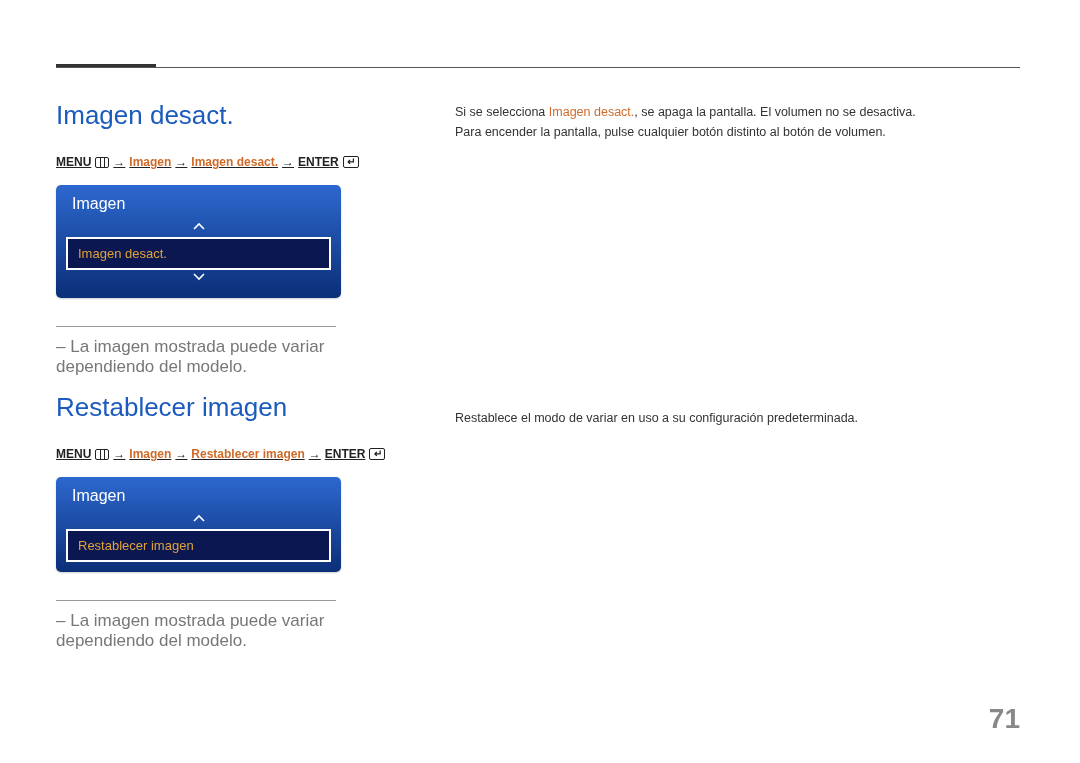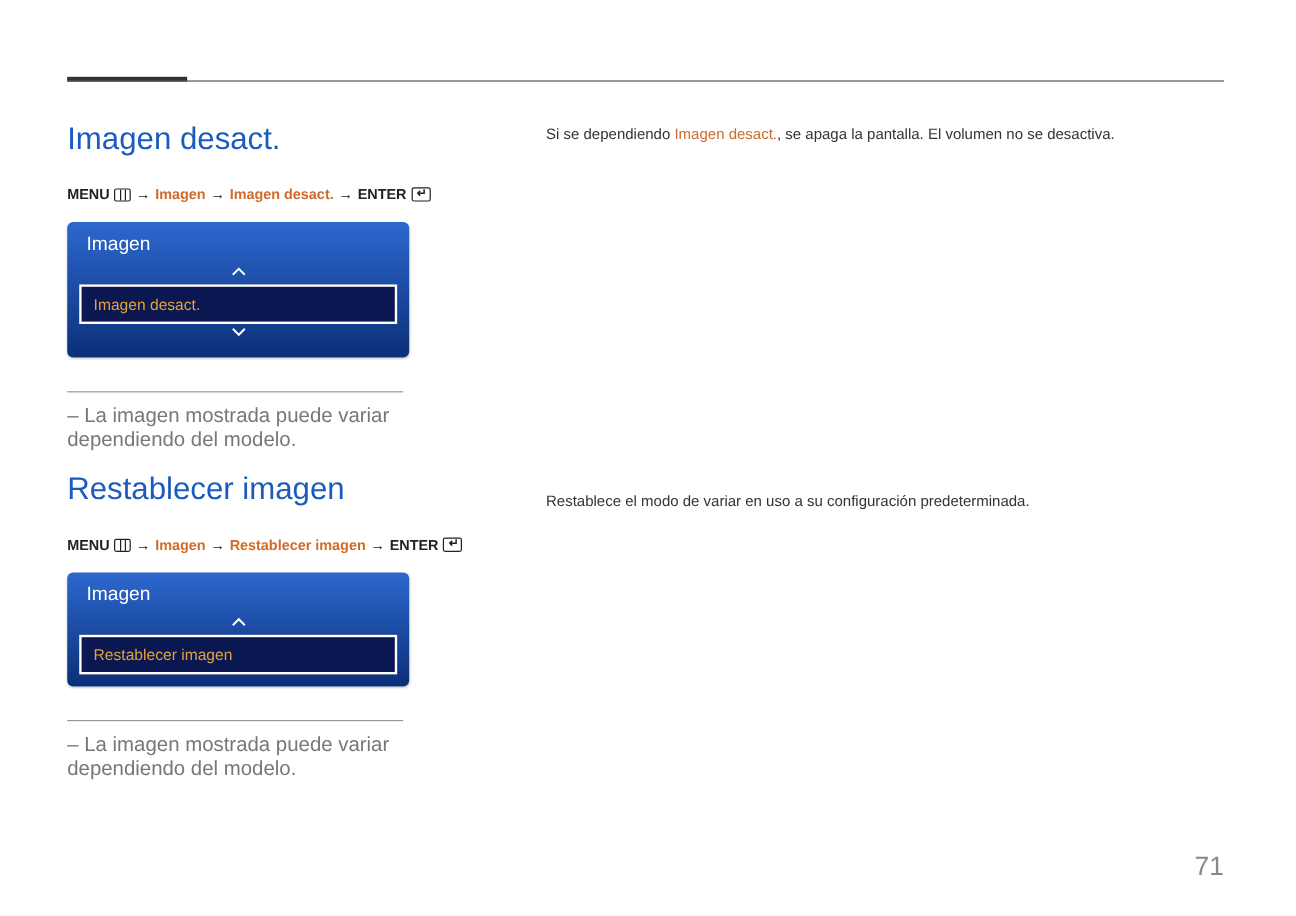--- a/index.html
+++ b/index.html
@@ -52,20 +52,21 @@
   }
   .breadcrumb {
     font-size: 12px;
     color: #222;
     margin-bottom: 16px;
     font-weight: 600;
     display: flex;
     align-items: center;
     gap: 4px;
     flex-wrap: wrap;
+    text-decoration: underline;
   }
   .breadcrumb .lbl-menu, .breadcrumb .lbl-enter { font-weight: 700; }
   .breadcrumb .orange { color: #d06a28; font-weight: 600; }
   .breadcrumb .arrow { color: #222; font-weight: 400; }
   .icon-menu {
     display: inline-block;
     width: 14px; height: 11px;
     border: 1.5px solid #222;
     border-radius: 2px;
     position: relative;
@@ -134,23 +135,23 @@
   }
   .note-text {
     font-size: 17px;
     color: #777;
   }
   .inline-orange { color: #d06a28; }
   .page-num {
     position: absolute;
     right: 60px;
     bottom: 28px;
-    font-size: 22px;
+    font-size: 28px;
     color: #888;
-    font-weight: 400;
+    font-weight: 700;
   }
   .chev { display:inline-block; vertical-align:middle; }
 </style>
 </head>
 <body>
 
 <div class="top-rule-bold"></div>
 <div class="top-rule"></div>
 
 <div class="left-col section1-left">
@@ -186,22 +187,23 @@
       </span>
     </div>
   </div>
 
   <div class="note-rule"></div>
   <div class="note-text">–  La imagen mostrada puede variar dependiendo del modelo.</div>
 </div>
 
 <div class="right-col section1-right">
   <p>
-    <span>Si se dependiendo </span><span class="inline-orange">Imagen desact.</span><span>, se apaga la pantalla. El volumen no se desactiva.</span>
+    <span>Si se selecciona </span><span class="inline-orange">Imagen desact.</span><span>, se apaga la pantalla. El volumen no se desactiva.</span>
   </p>
+  <p>Para encender la pantalla, pulse cualquier botón distinto al botón de volumen.</p>
 </div>
 
 <div class="left-col section2-left">
   <h2 class="h2">Restablecer imagen</h2>
 
   <div class="breadcrumb">
     <span class="lbl-menu">MENU</span>
     <span class="icon-menu"></span>
     <span class="arrow">→</span>
     <span class="orange">Imagen</span>

